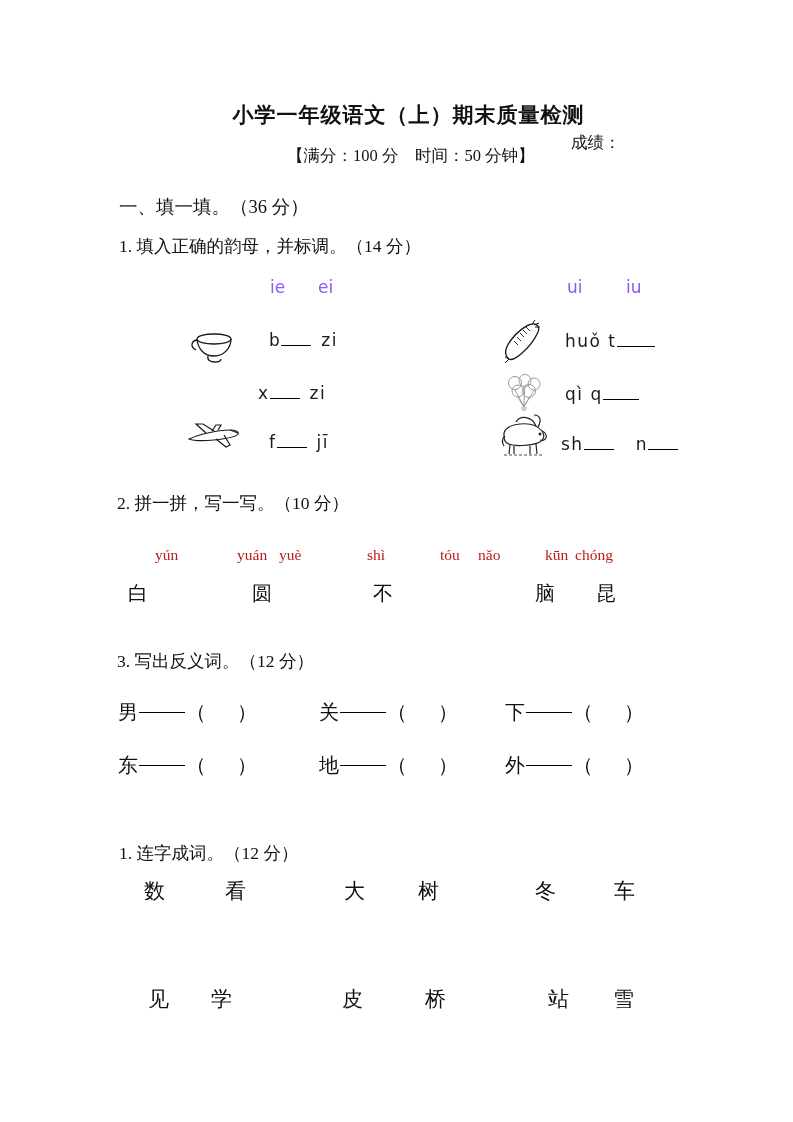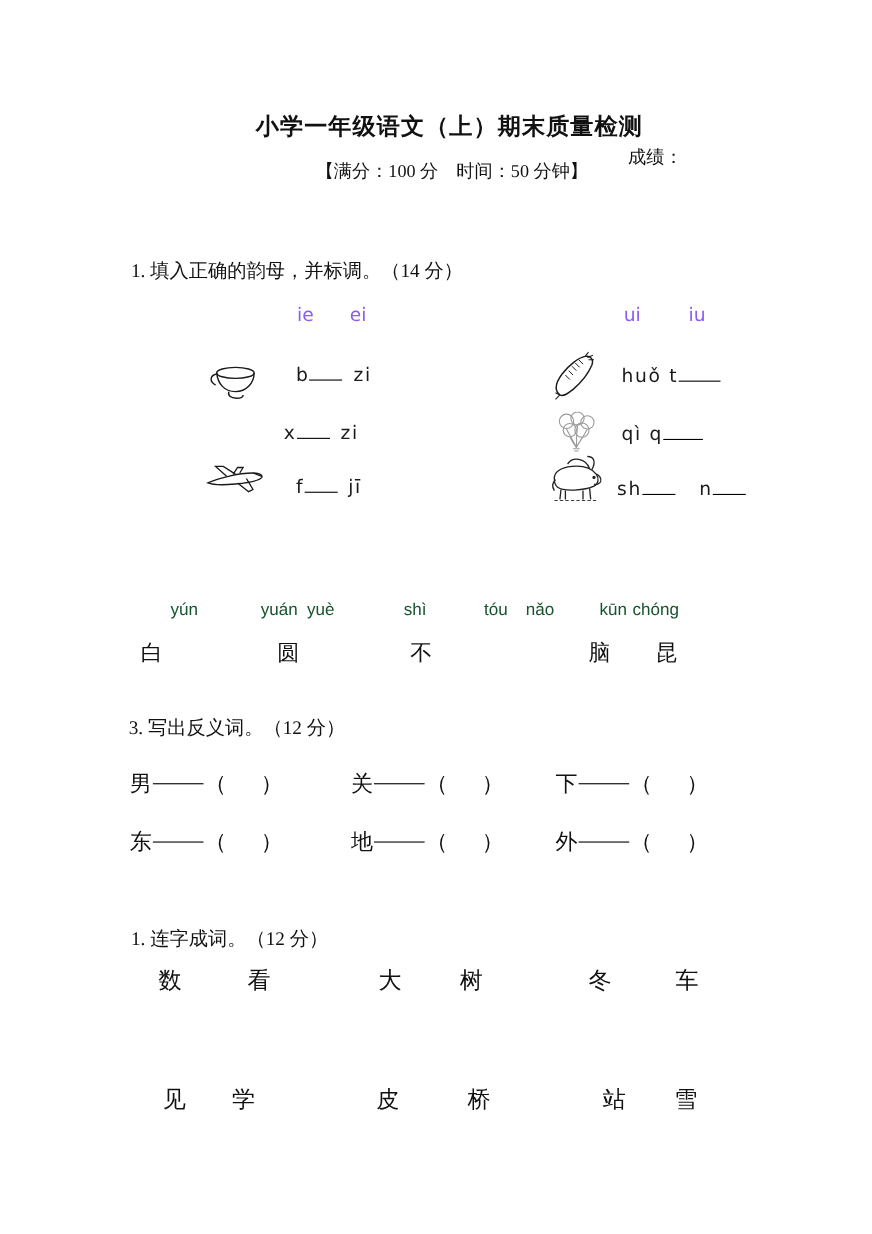--- a/index.html
+++ b/index.html
@@ -5,40 +5,41 @@
   html,body{margin:0;padding:0;background:#fff;}
   .page{position:relative;width:793px;height:1122px;background:#ffffff;overflow:hidden;
         font-family:"Liberation Serif","DejaVu Serif",serif;color:#111;}
   .abs{position:absolute;white-space:nowrap;}
   .title{left:0;right:0;text-align:center;font-size:21px;font-weight:700;
          font-family:"Liberation Sans","DejaVu Sans",sans-serif;letter-spacing:1px;padding-left:24px;}
   .meta{font-size:16.5px;}
   .h1{font-size:18.5px;}
   .h2{font-size:17.5px;}
   .pinyin{font-family:"DejaVu Sans","Liberation Sans",sans-serif;font-size:17px;color:#8b5cf6;}
-  .pinyin2{font-family:Liberation Sans, sans-serif;font-size:15.5px;color:#14532d;}
+  .pinyin2{font-family:Liberation Serif, serif;font-size:15.5px;color:#b91c1c;}
   .pitem{font-family:"DejaVu Sans","Liberation Sans",sans-serif;font-size:17px;color:#1a1a1a;letter-spacing:1.5px;}
   .blank{display:inline-block;border-bottom:1.6px solid #000;height:0.95em;vertical-align:baseline;}
   .hanzi{font-size:20px;}
   .hanzi-lg{font-size:21px;letter-spacing:1px;}
   .cell{font-size:20px;}
   .dashline{display:inline-block;width:46px;height:0;border-bottom:1.8px solid #000;
             vertical-align:0.30em;margin:0 1px;}
   .pgap{display:inline-block;width:31px;}
   svg{display:block;}
 </style>
 </head>
 <body>
 
 <div class="page">
 
   <div class="abs title" style="top:101px;">小学一年级语文（上）期末质量检测</div>
   <div class="abs meta" style="left:287px;top:145px;">【满分：100 分　时间：50 分钟】</div>
   <div class="abs meta" style="left:571px;top:132px;">成绩：</div>
 
+  <div class="abs h1" style="left:119px;top:194px;">一、填一填。（36 分）</div>
   <div class="abs h2" style="left:119px;top:234px;">1. 填入正确的韵母，并标调。（14 分）</div>
 
   <span class="abs pinyin" style="left:270px;top:277px;">ie</span>
   <span class="abs pinyin" style="left:318px;top:277px;">ei</span>
   <span class="abs pinyin" style="left:567px;top:277px;">ui</span>
   <span class="abs pinyin" style="left:626px;top:277px;">iu</span>
 
   <div class="abs" style="left:188px;top:330px;">
     <svg width="46" height="38" viewBox="0 0 46 38">
       <g fill="none" stroke="#1a1a1a" stroke-width="1.3">
@@ -114,20 +115,21 @@
         <path d="M12,33 L11,42 M16,34 L16,42 M32,34 L32,42 M38,32 L39,42"></path>
         <path d="M7,24 C4,27 4,31 6,34"></path>
         <path d="M6,43 L46,43" stroke-dasharray="3,2" stroke-width="0.8"></path>
       </g>
     </svg>
   </div>
   <div class="abs pitem" style="left:561px;top:433px;">
     <span>sh</span><span class="blank" style="width:30px;"></span><span style="margin-left:22px;">n</span><span class="blank" style="width:30px;"></span>
   </div>
 
+  <div class="abs h2" style="left:117px;top:491px;">2.  拼一拼，写一写。（10 分）</div>
 
   <span class="abs pinyin2" style="left:155px;top:546px;">yún</span>
   <span class="abs pinyin2" style="left:237px;top:546px;">yuán</span>
   <span class="abs pinyin2" style="left:279px;top:546px;">yuè</span>
   <span class="abs pinyin2" style="left:367px;top:546px;">shì</span>
   <span class="abs pinyin2" style="left:440px;top:546px;">tóu</span>
   <span class="abs pinyin2" style="left:478px;top:546px;">nǎo</span>
   <span class="abs pinyin2" style="left:545px;top:546px;">kūn</span>
   <span class="abs pinyin2" style="left:575px;top:546px;">chóng</span>
 

